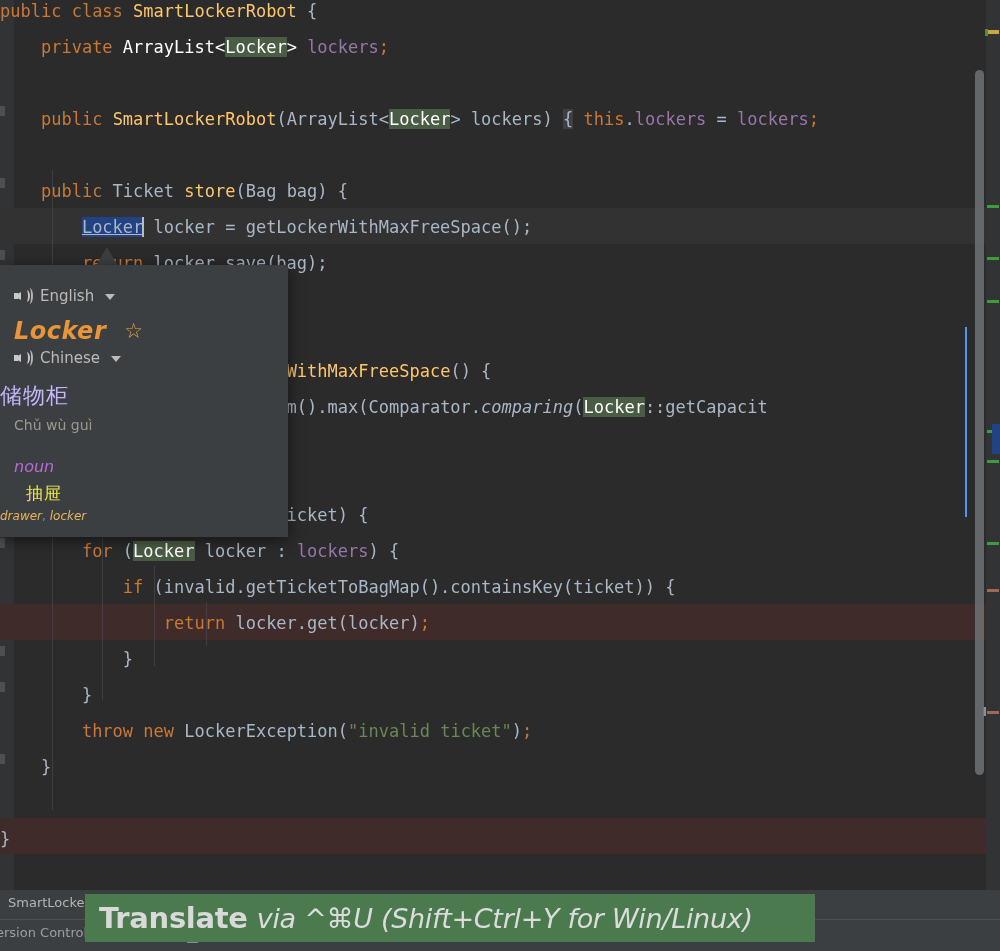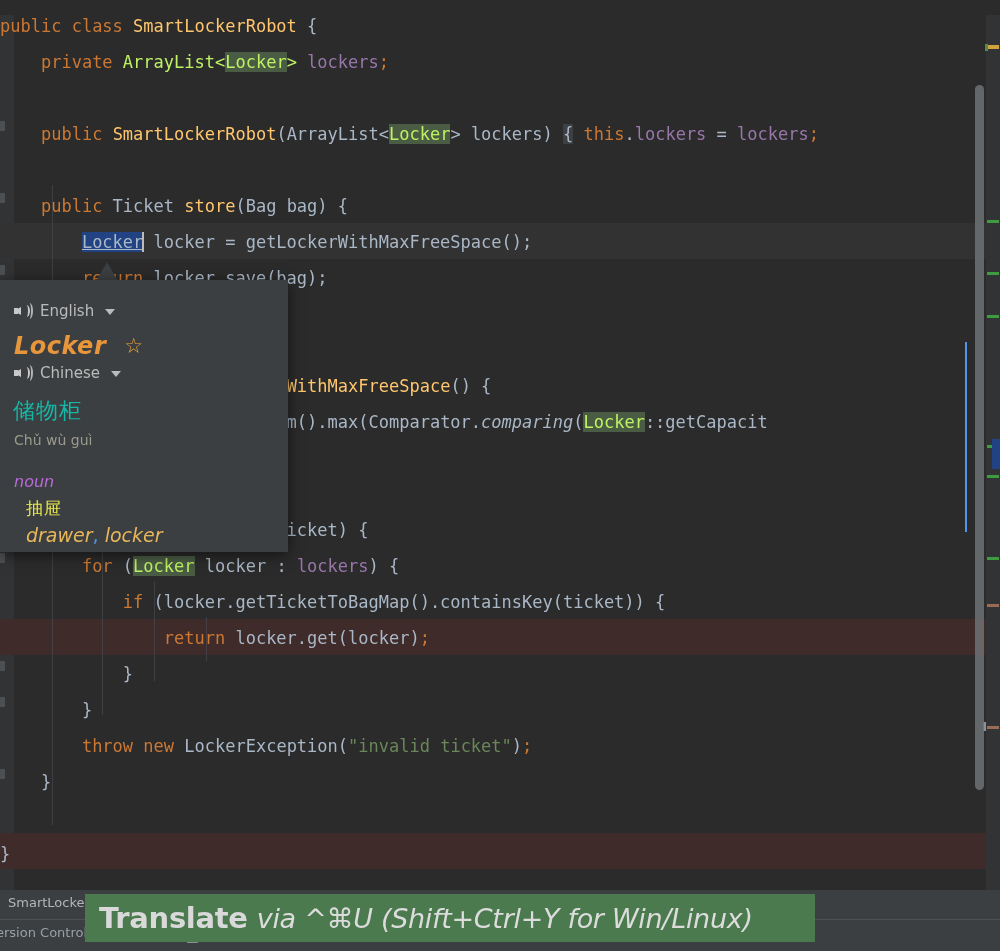--- a/index.html
+++ b/index.html
@@ -6,21 +6,21 @@
   body{
     width:1000px;height:951px;overflow:hidden;
     background:#2b2b2b;
     font-family:"DejaVu Sans Mono",monospace;
     -webkit-font-smoothing:antialiased;
   }
   #root{position:relative;width:1000px;height:951px;overflow:hidden;background:#2b2b2b;}
 
   
   #editor{
-    position:absolute;left:0;top:15px;width:1000px;height:890px;
+    position:absolute;left:0;top:0;width:1000px;height:890px;
     background:#2b2b2b;overflow:hidden;
   }
   .gutter{
     position:absolute;left:0;top:0;width:14px;height:890px;
     background:#313335;
   }
   .gutter-mark{position:absolute;left:0;width:5px;height:10px;background:#4d5052;}
 
   
   .line{
@@ -36,21 +36,21 @@
   .iguide{position:absolute;width:1px;background:#4b5059;opacity:.55;}
 
   
   .rowbg{position:absolute;left:0;right:0;}
   .bg-caret{background:#323232;}
   .bg-err{background:#402b2b;}
 
   
   .kw{color:#cc7832;}
   .id{color:#a9b7c6;}
-  .cls{color:#bef264;}
+  .cls{color:#ffffff;}
   .fld{color:#9876aa;}
   .mth{color:#ffc66d;}
   .str{color:#6a8759;}
   .sem{color:#cc7832;}
   .italic{font-style:italic;}
   .hl{background:#4a5c43;}
   .sel{background:#214283;color:#a9b7c6;text-decoration:underline;text-decoration-color:#a9b7c6;}
   .caretbar{display:inline-block;width:2px;height:20px;background:#bbb;vertical-align:-4px;margin:0 -1px;}
 
   
@@ -92,33 +92,33 @@
     border-right:2px solid #c9c9c9;border-radius:0 50% 50% 0/0 50% 50% 0;opacity:.85;}
 
   .src-word{
     color:#e8963c;font-size:24px;font-weight:bold;font-style:italic;
     font-family:"DejaVu Sans",sans-serif;letter-spacing:.5px;
   }
   .star{
     display:inline-block;color:#e8a33d;font-size:21px;line-height:21px;margin-left:10px;
   }
   .cn-main{
-    color:#14b8a6;font-size:22px;font-family:"DejaVu Sans",sans-serif;padding-left:0;letter-spacing:1px;margin-left:13px;
+    color:#c4b5fd;font-size:22px;font-family:"DejaVu Sans",sans-serif;padding-left:0;letter-spacing:1px;
   }
   .pinyin{
     color:#9a9a8e;font-size:14px;font-family:"DejaVu Sans",sans-serif;padding-left:14px;
   }
   .pos{
     color:#b96ad9;font-size:16px;font-style:italic;font-family:"DejaVu Sans",sans-serif;padding-left:14px;
   }
   .cn-sub{
     color:#e9e94a;font-size:17px;font-family:"DejaVu Sans",sans-serif;padding-left:26px;letter-spacing:1px;
   }
   .en-sub{
-    color:#e8b75a;font-size:19px;font-style:italic;font-family:"DejaVu Sans",sans-serif;padding-left:26px;
+    color:#e8b75a;font-size:12px;font-style:italic;font-family:"DejaVu Sans",sans-serif;
   }
   .comma{color:#5394ec;font-style:normal;}
 
   
   #statusbar{
     position:absolute;left:0;top:890px;width:1000px;height:61px;
     background:#3c3f41;
     font-family:"DejaVu Sans",sans-serif;
   }
   #statusbar .sb-top{
@@ -191,21 +191,21 @@
     <div class="line" style="top:281px;"><span class="txt"><span class="id">    }</span></span></div>
 
     <div class="line" style="top:353px;"><span class="txt"><span class="id">    </span><span class="kw">private</span><span class="id"> </span><span class="cls hl">Locker</span><span class="mth"> getLockerWithMaxFreeSpace</span><span class="id">() {</span></span></div>
 
     <div class="line" style="top:389px;"><span class="txt"><span class="id">        </span><span class="kw">return </span><span class="fld">lockers</span><span class="id">.stream().max(Comparator.</span><span class="id italic">comparing</span><span class="id">(</span><span class="cls hl">Locker</span><span class="id">::getCapacit</span></span></div>
 
     <div class="line" style="top:497px;"><span class="txt"><span class="id">    </span><span class="kw">public</span><span class="id"> Bag take(Ticket ticket) {</span></span></div>
 
     <div class="line" style="top:533px;"><span class="txt"><span class="id">        </span><span class="kw">for</span><span class="id"> (</span><span class="cls hl">Locker</span><span class="id"> locker : </span><span class="fld">lockers</span><span class="id">) {</span></span></div>
 
-    <div class="line" style="top:569px;"><span class="txt"><span class="id">            </span><span class="kw">if</span><span class="id"> (locker.getTicketToBagMap().containsKey(ticket)) {</span></span></div>
+    <div class="line" style="top:569px;"><span class="txt"><span class="id">            </span><span class="kw">if</span><span class="id"> (invalid.getTicketToBagMap().containsKey(ticket)) {</span></span></div>
 
     <div class="line" style="top:605px;"><span class="txt"><span class="id">                </span><span class="kw">return</span><span class="id"> locker.get(locker)</span><span class="sem">;</span></span></div>
 
     <div class="line" style="top:641px;"><span class="txt"><span class="id">            </span><span class="id">}</span></span></div>
 
     <div class="line" style="top:677px;"><span class="txt"><span class="id">        </span><span class="id">}</span></span></div>
 
     <div class="line" style="top:713px;"><span class="txt"><span class="id">        </span><span class="kw">throw</span><span class="id"> </span><span class="kw">new</span><span class="id"> LockerException(</span><span class="str">"invalid ticket"</span><span class="id">)</span><span class="sem">;</span></span></div>
 
     <div class="line" style="top:749px;"><span class="txt"><span class="id">    </span><span class="id">}</span></span></div>

